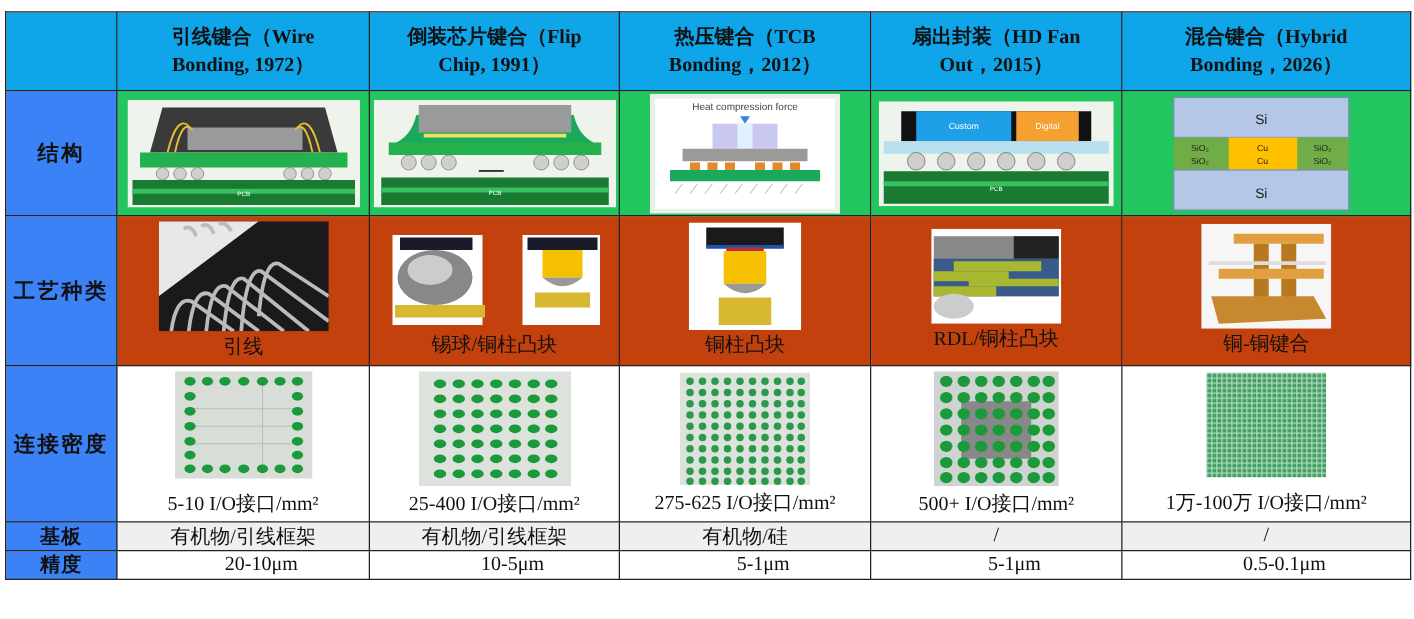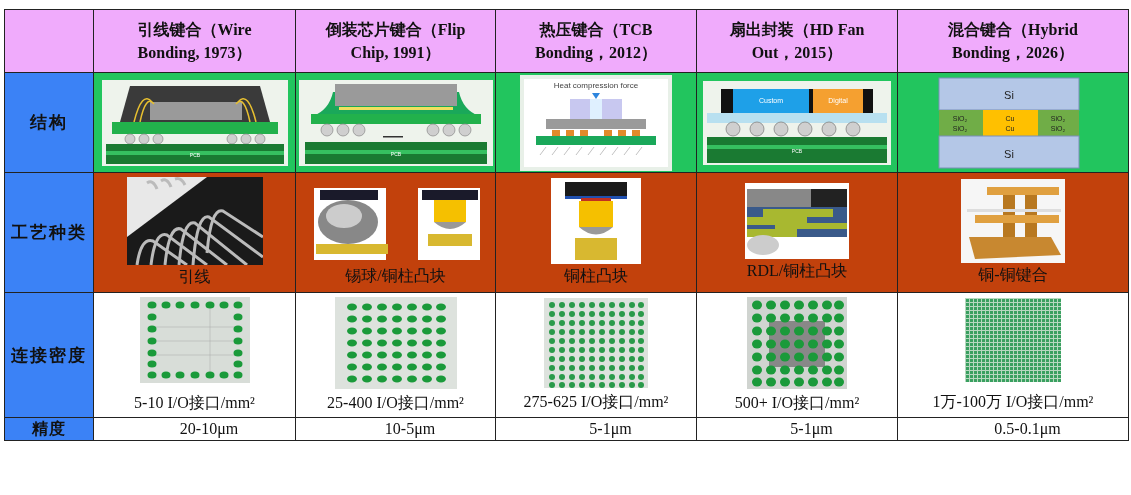--- a/index.html
+++ b/index.html
@@ -1,21 +1,21 @@
 <!DOCTYPE html>
 <html><head>
 <meta charset="utf-8">
 <style>
   html, body { margin:0; padding:0; background:#ffffff; }
   body { width:1131px; height:495px; position:relative; overflow:hidden;
          font-family:"Liberation Serif","DejaVu Serif",serif; color:#111; }
   table.cmp { position:absolute; left:4px; top:9px; border-collapse:collapse;
               table-layout:fixed; width:1124px; }
   table.cmp td { border:1.5px solid #222; padding:0; text-align:center; vertical-align:middle; }
-  .hdr td { background:#f0abfc; height:62px; }
+  .hdr td { background:#0ea5e9; height:62px; }
   .hdr td.col { font-weight:bold; font-size:16px; line-height:23px; }
   td.rowlab { background:#3b82f6; font-weight:bold; font-size:17px; letter-spacing:2px; }
   .r-struct td.c { background:#22c55e; height:99px; }
   .r-proc td.c { background:#c2410c; height:119px; }
   .r-dens td.c { background:#ffffff; height:124px; }
   .r-sub td.c { background:#efefef; height:22px; font-size:16px; }
   .r-prec td.c { background:#ffffff; height:22px; font-size:16px;padding-left:29px; }
   .r-pow td.c { background:#efefef; height:22px; font-size:16px; }
   .r-sub td.rowlab, .r-prec td.rowlab, .r-pow td.rowlab { font-size:16px; letter-spacing:1px; }
   .cap { font-size:16px; display:block; margin-top:2px; }
@@ -29,21 +29,21 @@
     <col style="width:89px">
       <col style="width:202px">
       <col style="width:200px">
       <col style="width:201px">
       <col style="width:201px">
       <col style="width:231px">
   </colgroup>
   <tbody>
       <tr class="hdr">
     <td></td>
-    <td class="col"><span>引线键合（Wire</span><br><span>Bonding, 1973）</span></td>
+    <td class="col"><span>引线键合（Wire</span><br><span>Bonding, 1972）</span></td>
     <td class="col"><span>倒装芯片键合（Flip</span><br><span>Chip, 1991）</span></td>
     <td class="col"><span>热压键合（TCB</span><br><span>Bonding，2012）</span></td>
     <td class="col"><span>扇出封装（HD Fan</span><br><span>Out，2015）</span></td>
     <td class="col"><span>混合键合（Hybrid</span><br><span>Bonding，2026）</span></td>
   </tr>
 
   <tr class="r-struct">
     <td class="rowlab">结构</td>
     <td class="c">
       <svg class="thumb" width="186" height="86" viewBox="0 0 186 86">
@@ -559,20 +559,28 @@
             <rect x="0" y="0" width="1" height="4" fill="#b8d8c0"></rect>
             <rect x="0" y="0" width="4" height="1" fill="#b8d8c0"></rect>
           </pattern>
         </defs>
         <rect width="96" height="84" fill="url(#hbgrid)"></rect>
       </svg>
       <span class="cap">1万-100万 I/O接口/mm²</span>
     </td>
   </tr>
 
+  <tr class="r-sub">
+    <td class="rowlab">基板</td>
+    <td class="c">有机物/引线框架</td>
+    <td class="c">有机物/引线框架</td>
+    <td class="c">有机物/硅</td>
+    <td class="c">/</td>
+    <td class="c">/</td>
+  </tr>
 
   <tr class="r-prec">
     <td class="rowlab">精度</td>
     <td class="c">20-10μm</td>
     <td class="c">10-5μm</td>
     <td class="c">5-1μm</td>
     <td class="c">5-1μm</td>
     <td class="c">0.5-0.1μm</td>
   </tr>
 

